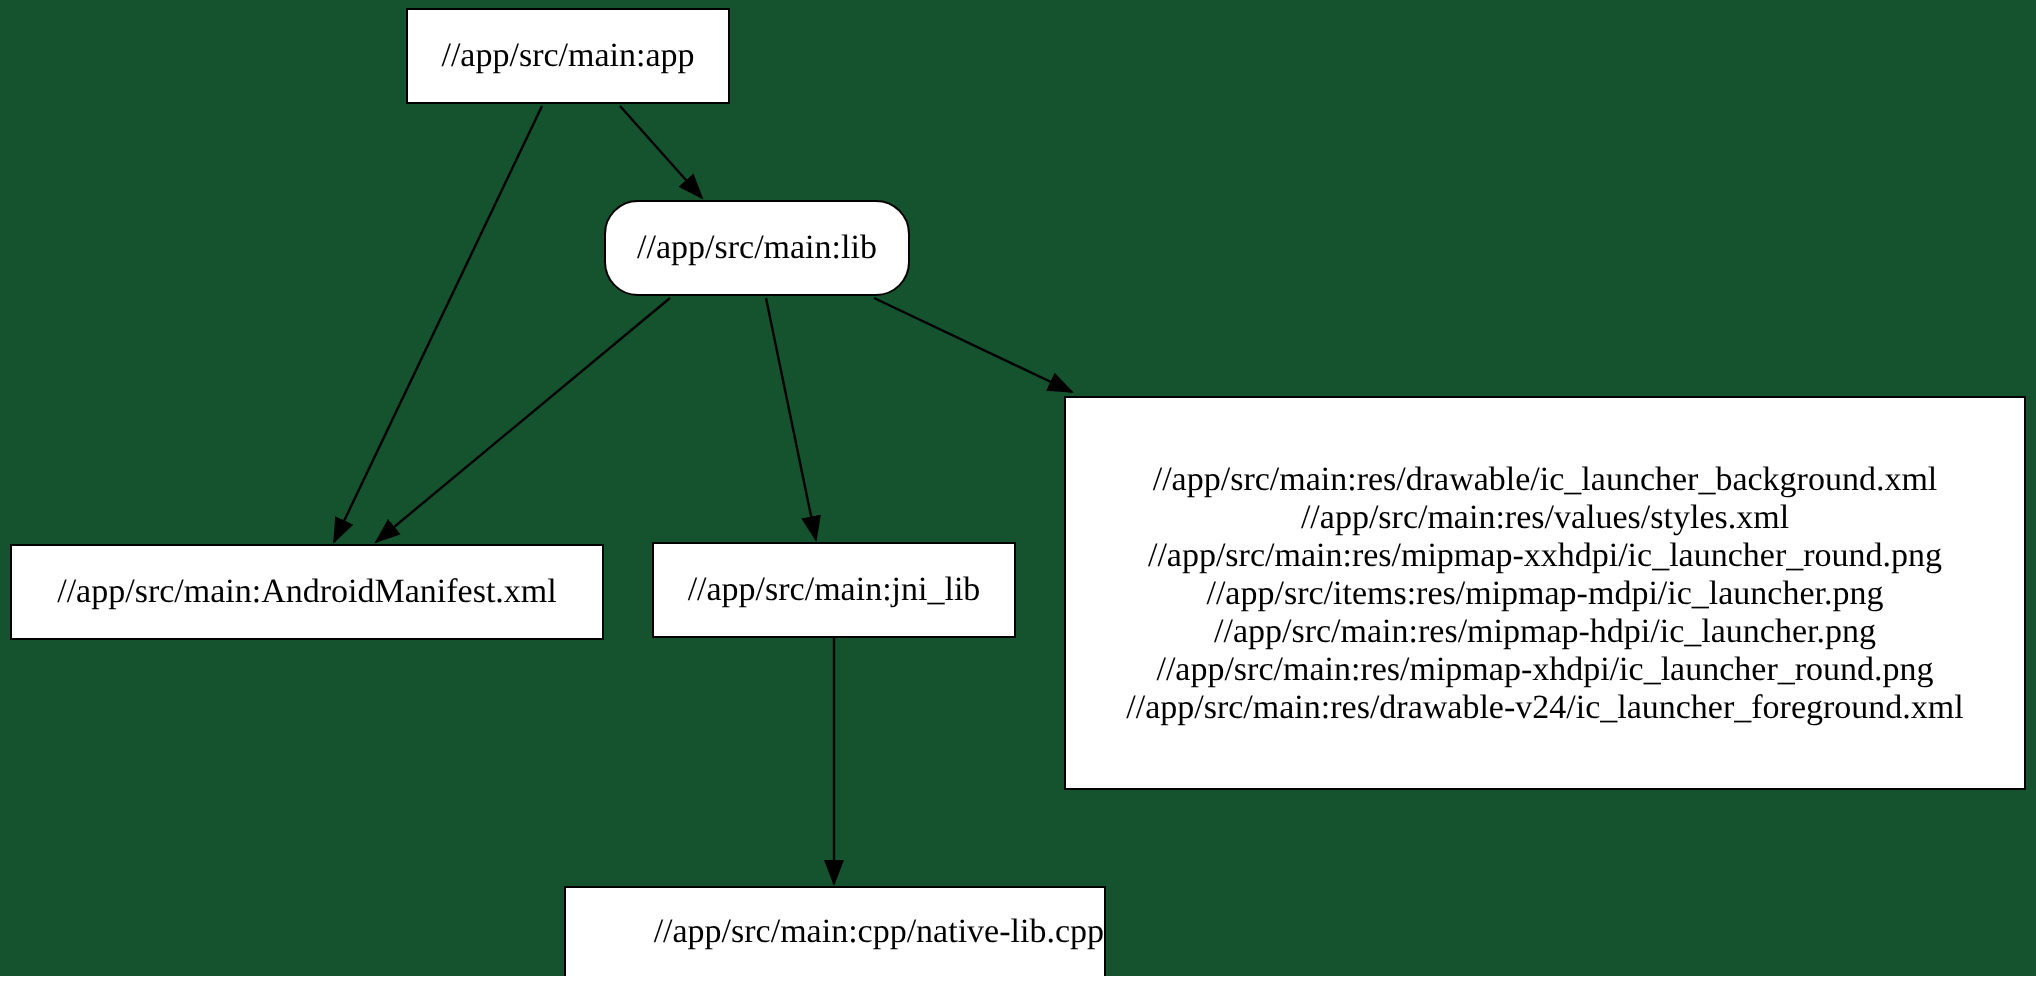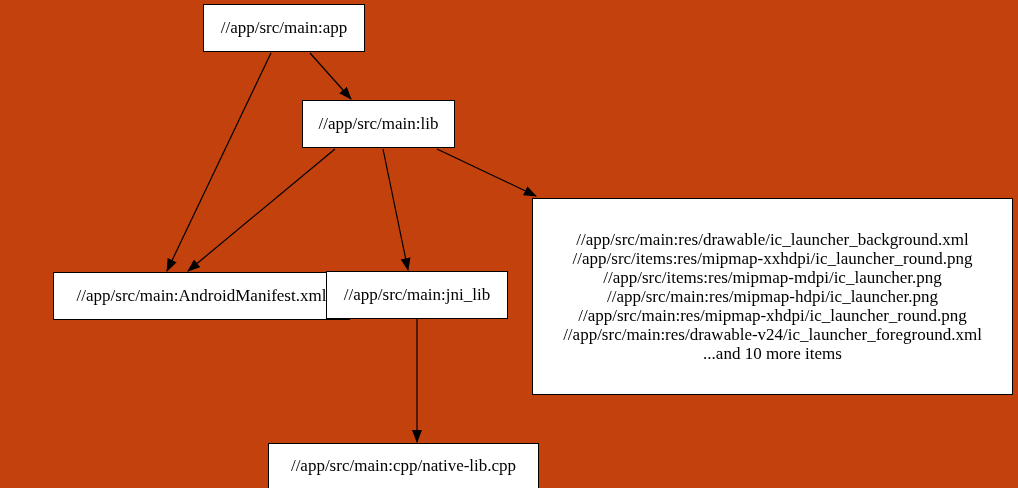--- a/index.html
+++ b/index.html
@@ -4,21 +4,21 @@
 <style>
   html, body {
     margin: 0;
     padding: 0;
     background: #ffffff;
   }
   #canvas {
     position: relative;
     width: 1018px;
     height: 488px;
-    background: #c2410c;
+    background: #14532d;
     font-family: "Liberation Serif", "DejaVu Serif", serif;
     color: #000000;
     overflow: hidden;
   }
   #edges {
     position: absolute;
     left: 0;
     top: 0;
     width: 1018px;
     height: 496px;
@@ -40,25 +40,25 @@
     flex-direction: column;
     justify-content: center;
     font-size: 17px;
     line-height: 19px;
     padding: 20px 2px;
   }
   .node.multiline .res-line {
     white-space: nowrap;
   }
   #node-app            { left: 203px; top: 4px;   width: 162px; height: 48px; }
-  #node-lib            { left: 302px; top: 100px; width: 153px; height: 48px; }
-  #node-manifest       { left: 5px;   top: 272px; width: 297px; height: 48px; margin-left: 48px; }
+  #node-lib            { left: 302px; top: 100px; width: 153px; height: 48px; border-radius: 17px; }
+  #node-manifest       { left: 5px;   top: 272px; width: 297px; height: 48px; }
   #node-jni-lib        { left: 326px; top: 271px; width: 182px; height: 48px; font-family: Liberation Serif, serif; }
   #node-res-group      { left: 532px; top: 198px; width: 481px; height: 197px; }
-  #node-native-lib-cpp { left: 268px; top: 443px; width: 271px; height: 47px; }
+  #node-native-lib-cpp { left: 282px; top: 443px; width: 271px; height: 47px; justify-content: flex-end; }
 </style>
 </head>
 <body>
 
 <div id="canvas">
 
   <svg id="edges" viewBox="0 0 1018 496" xmlns="http://www.w3.org/2000/svg">
     <defs>
       <marker id="arrow" markerUnits="userSpaceOnUse" markerWidth="14" markerHeight="10" refX="12" refY="5" orient="auto">
         <path d="M0,0 L13,5 L0,10 z" fill="#000000"></path>
@@ -83,25 +83,25 @@
   <div class="node" id="node-manifest">
     <span>//app/src/main:AndroidManifest.xml</span>
   </div>
 
   <div class="node" id="node-jni-lib">
     <span>//app/src/main:jni_lib</span>
   </div>
 
   <div class="node multiline" id="node-res-group">
     <div class="res-line">//app/src/main:res/drawable/ic_launcher_background.xml</div>
-    <div class="res-line">//app/src/items:res/mipmap-xxhdpi/ic_launcher_round.png</div>
+    <div class="res-line">//app/src/main:res/values/styles.xml</div>
+    <div class="res-line">//app/src/main:res/mipmap-xxhdpi/ic_launcher_round.png</div>
     <div class="res-line">//app/src/items:res/mipmap-mdpi/ic_launcher.png</div>
     <div class="res-line">//app/src/main:res/mipmap-hdpi/ic_launcher.png</div>
     <div class="res-line">//app/src/main:res/mipmap-xhdpi/ic_launcher_round.png</div>
     <div class="res-line">//app/src/main:res/drawable-v24/ic_launcher_foreground.xml</div>
-    <div class="res-line">...and 10 more items</div>
   </div>
 
   <div class="node" id="node-native-lib-cpp">
     <span>//app/src/main:cpp/native-lib.cpp</span>
   </div>
 
 </div>
 
 </body></html>

